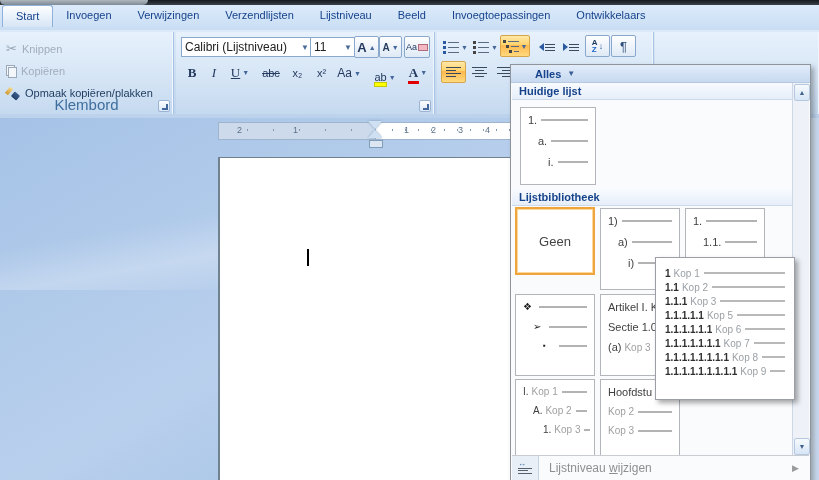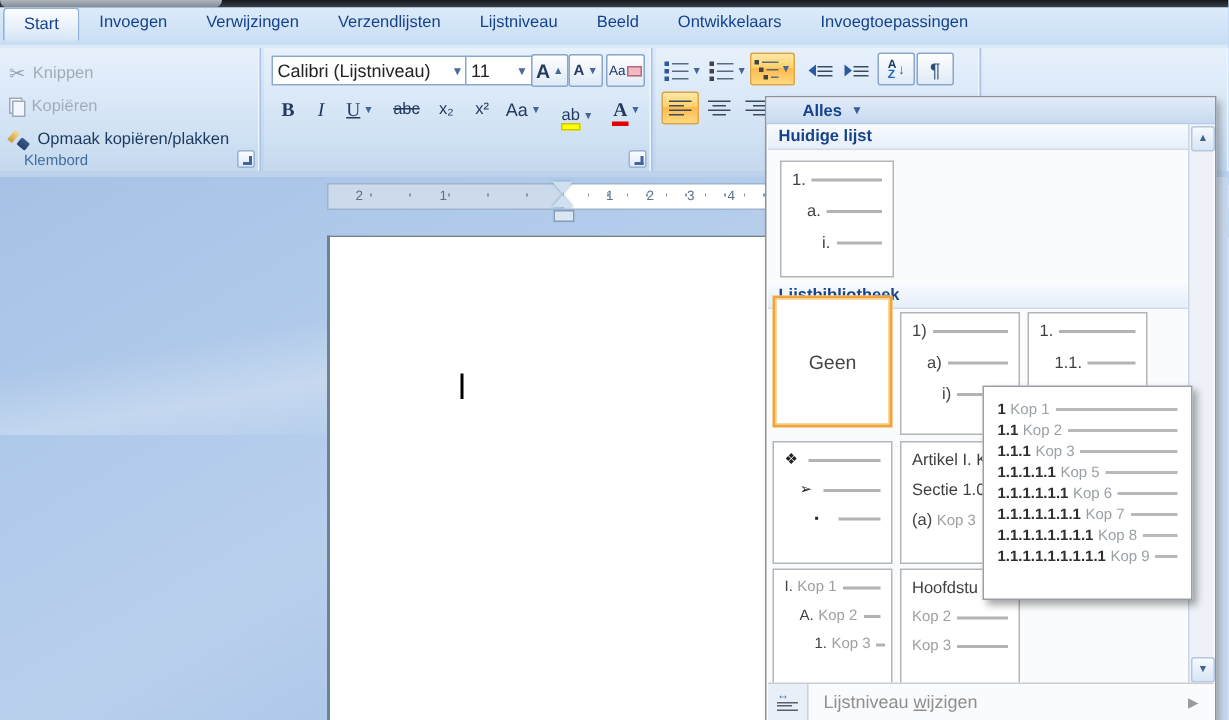--- a/index.html
+++ b/index.html
@@ -10,21 +10,21 @@
   
   .titlebar{left:0;top:0;width:819px;height:5px;background:linear-gradient(#15191f,#3a4149)}
   .qat-blob{left:0;top:0;width:148px;height:5px;background:linear-gradient(#aeb6bd,#7e8a96);border-radius:0 0 6px 6px}
   
   .tabrow{left:0;top:5px;width:819px;height:25px;background:linear-gradient(#dcebfb,#c9ddf3);display:flex;align-items:flex-start;border-bottom:1px solid #a9c3e2}
   .tab{padding:4px 13px 5px 13px;color:#15428b;cursor:default;white-space:nowrap}
   .tab.active{background:linear-gradient(#fdfeff,#e6effa 60%,#d6e5f5);border:1px solid #8eb0d9;border-bottom:none;border-radius:3px 3px 0 0;margin-left:2px}
   
   .ribbon{left:0;top:30px;width:819px;height:88px;background:linear-gradient(#dce9f8,#cadcf1 55%,#bcd2ec);border-bottom:1px solid #95b3d7}
   .group{position:absolute;top:2px;height:82px;background:linear-gradient(#e7f1fc,#d4e4f5 60%,#c5d9ef);border-right:1px solid #a9c3e2;box-shadow:inset -1px 0 0 #f0f6fd}
-  .grouplabel{position:absolute;bottom:1px;left:16px;right:0;text-align:left;color:#3e6e9e;font-size:10px}
+  .grouplabel{position:absolute;bottom:1px;left:0;right:0;text-align:center;color:#3e6e9e;font-size:15px}
   .dlaunch{position:absolute;bottom:2px;right:3px;width:10px;height:10px;background:linear-gradient(#fcfdfe,#dce9f7);border:1px solid #9cb4d4;border-radius:2px}
   .dlaunch:after{content:"";position:absolute;right:1px;bottom:1px;width:4px;height:4px;border-right:2px solid #44679b;border-bottom:2px solid #44679b}
   
   .clipitem{position:absolute;left:6px;height:18px;display:flex;align-items:center;gap:5px;white-space:nowrap}
   .disabled{color:#a3adba}
   .enabled{color:#1c3a5e}
   .scissors{color:#93a1b1;font-size:13px;line-height:12px}
   .copyicon{width:10px;height:12px;position:relative}
   .copyicon:before,.copyicon:after{content:"";position:absolute;width:7px;height:9px;background:#f3f6fa;border:1px solid #9aa8b8}
   .copyicon:before{left:0;top:0}.copyicon:after{left:2px;top:2px}
@@ -118,22 +118,22 @@
   <div class="abs qat-blob"></div>
 </div>
 
 <div class="abs tabrow">
   <span class="tab active">Start</span>
   <span class="tab">Invoegen</span>
   <span class="tab">Verwijzingen</span>
   <span class="tab">Verzendlijsten</span>
   <span class="tab">Lijstniveau</span>
   <span class="tab">Beeld</span>
+  <span class="tab">Invoegtoepassingen</span>
   <span class="tab">Ontwikkelaars</span>
-  <span class="tab">Invoegtoepassingen</span>
 </div>
 
 <div class="abs ribbon">
 
   <div class="group" style="left:0;width:173px">
     <div class="clipitem disabled" style="top:8px">
       <span class="scissors">✂</span>
       <span>Knippen</span>
     </div>
     <div class="clipitem disabled" style="top:30px">
@@ -367,21 +367,21 @@
     <div class="gl ind2">
         <span>i.</span>
         <span class="ln"></span>
       </div>
   </div>
 
   <div class="secband" style="top:124px">
       <span>Lijstbibliotheek</span>
     </div>
 
-  <div class="gbox sel gnone" style="left:4px;top:132px;height:88px">
+  <div class="gbox sel gnone" style="left:4px;top:142px;height:68px">
       <span>Geen</span>
     </div>
   <div class="gbox" style="left:89px;top:143px">
     <div class="gl">
         <span>1)</span>
         <span class="ln"></span>
       </div>
     <div class="gl ind1">
         <span>a)</span>
         <span class="ln"></span>

